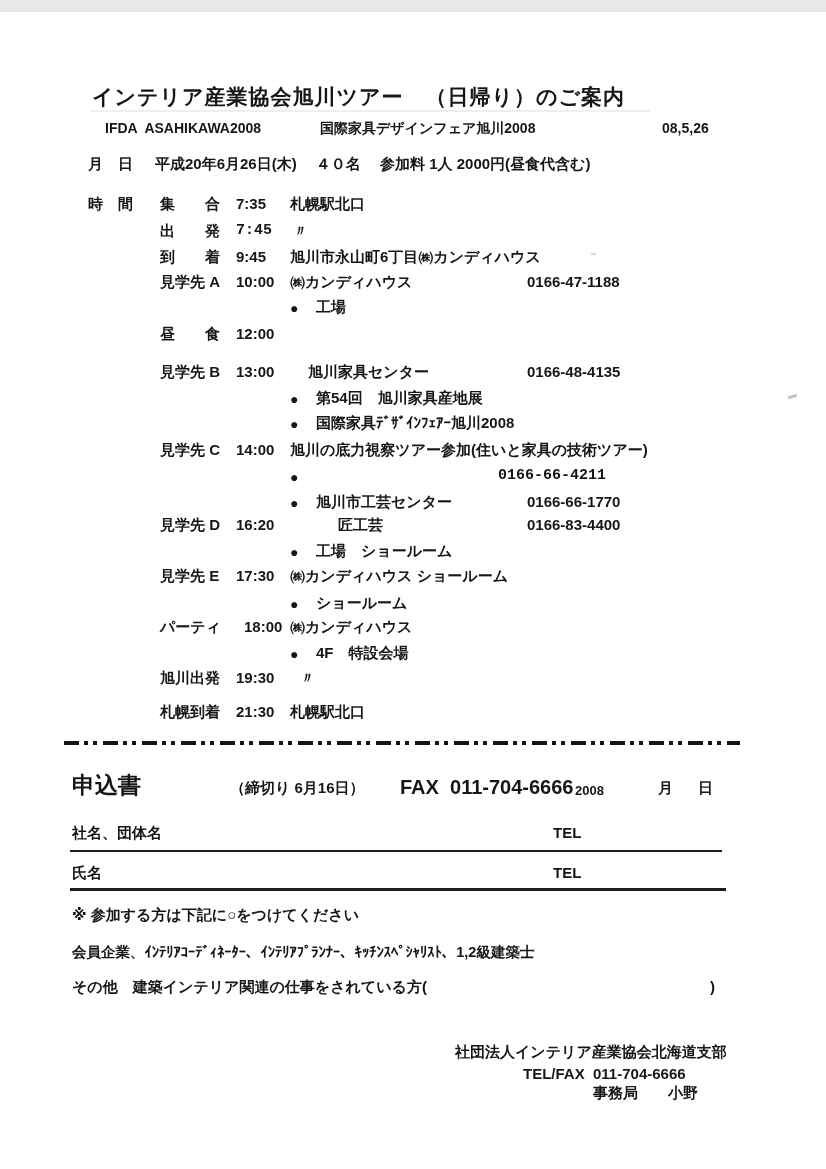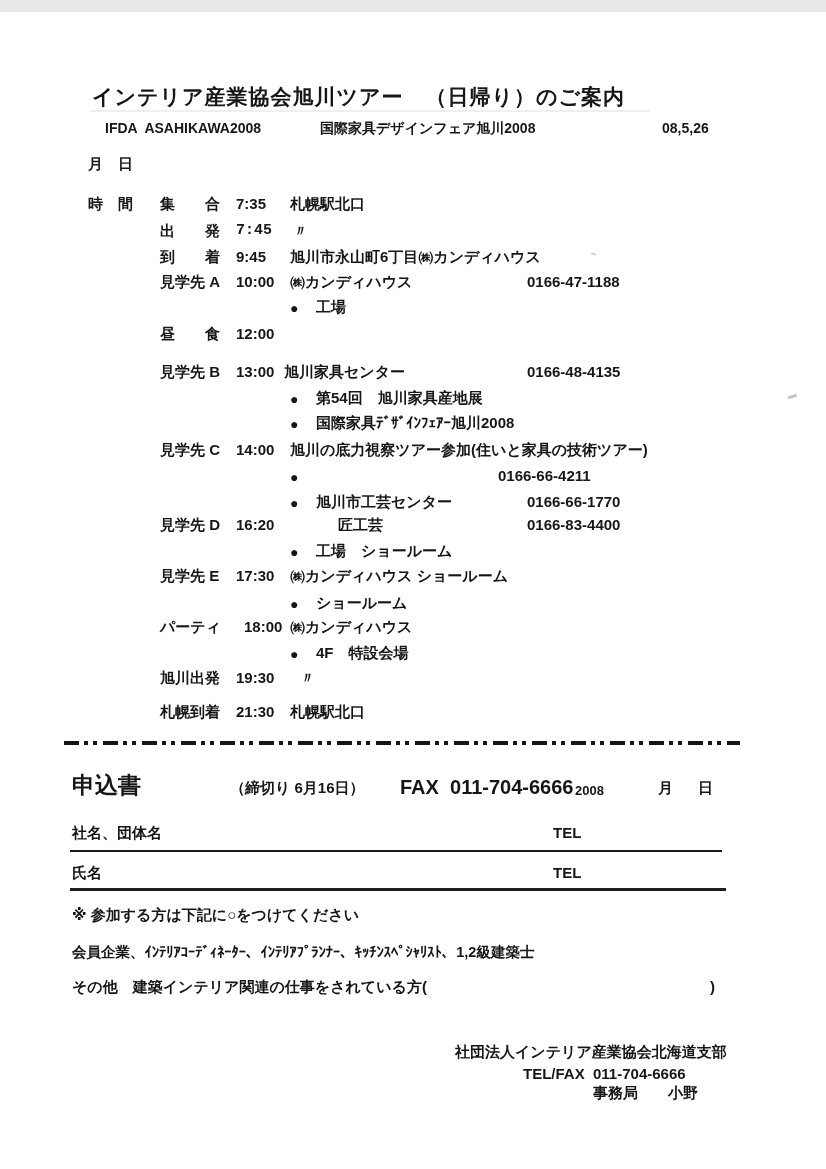--- a/index.html
+++ b/index.html
@@ -40,20 +40,21 @@
 <div class="page">
 
   <div class="smudge" style="left:90px;top:98px;width:560px;height:2px;"></div>
 
   <span class="abs title" style="left:92px;top:72px;">インテリア産業協会旭川ツアー　（日帰り）のご案内</span>
   <span class="abs sub" style="left:105px;top:106px;">IFDA  ASAHIKAWA2008</span>
   <span class="abs sub" style="left:320px;top:106px;">国際家具デザインフェア旭川2008</span>
   <span class="abs sub" style="left:662px;top:106px;">08,5,26</span>
 
   <span class="abs" style="left:88px;top:142px;">月　日</span>
+  <span class="abs" style="left:155px;top:142px;">平成20年6月26日(木)　 ４０名　 参加料 1人 2000円(昼食代含む)</span>
 
   <span class="abs" style="left:88px;top:182px;">時　間</span>
 
   <div>
       <div class="srow" style="top: 182px;">
         <span style="left: 160px;">集　　合</span>
         <span style="left: 236px;">7:35</span>
         <span style="left: 290px;">札幌駅北口</span>
       </div>
       <div class="srow" style="top: 209px;">
@@ -76,39 +77,39 @@
         <span class="dot" style="left: 290px;">●</span>
         <span style="left: 316px;">工場</span>
       </div>
       <div class="srow" style="top: 312px;">
         <span style="left: 160px;">昼　　食</span>
         <span style="left: 236px;">12:00</span>
       </div>
       <div class="srow" style="top: 350px;">
         <span style="left: 160px;">見学先 B</span>
         <span style="left: 236px;">13:00</span>
-        <span style="left: 284px; font-family: Liberation Serif, serif;">旭川家具センター</span>
+        <span style="left: 308px; font-family: Liberation Serif, serif;">旭川家具センター</span>
         <span style="left: 527px;">0166-48-4135</span>
       </div>
       <div class="srow" style="top: 376px;">
         <span class="dot" style="left: 290px;">●</span>
         <span style="left: 316px;">第54回　旭川家具産地展</span>
       </div>
       <div class="srow" style="top: 401px;">
         <span class="dot" style="left: 290px;">●</span>
         <span style="left: 316px;">国際家具ﾃﾞｻﾞｲﾝﾌｪｱｰ旭川2008</span>
       </div>
       <div class="srow" style="top: 428px;">
         <span style="left: 160px;">見学先 C</span>
         <span style="left: 236px;">14:00</span>
         <span style="left: 290px;">旭川の底力視察ツアー参加(住いと家具の技術ツアー)</span>
       </div>
       <div class="srow" style="top: 454px;">
         <span class="dot" style="left: 290px;">●</span>
-        <span style="left: 498px;">0166-66-4211</span>
+        <span style="left: 498px; font-family: Liberation Mono, monospace;">0166-66-4211</span>
       </div>
       <div class="srow" style="top: 480px;">
         <span class="dot" style="left: 290px;">●</span>
         <span style="left: 316px;">旭川市工芸センター</span>
         <span style="left: 527px;">0166-66-1770</span>
       </div>
       <div class="srow" style="top: 503px;">
         <span style="left: 160px;">見学先 D</span>
         <span style="left: 236px;">16:20</span>
         <span style="left: 290px; padding-left: 48px;">匠工芸</span>

